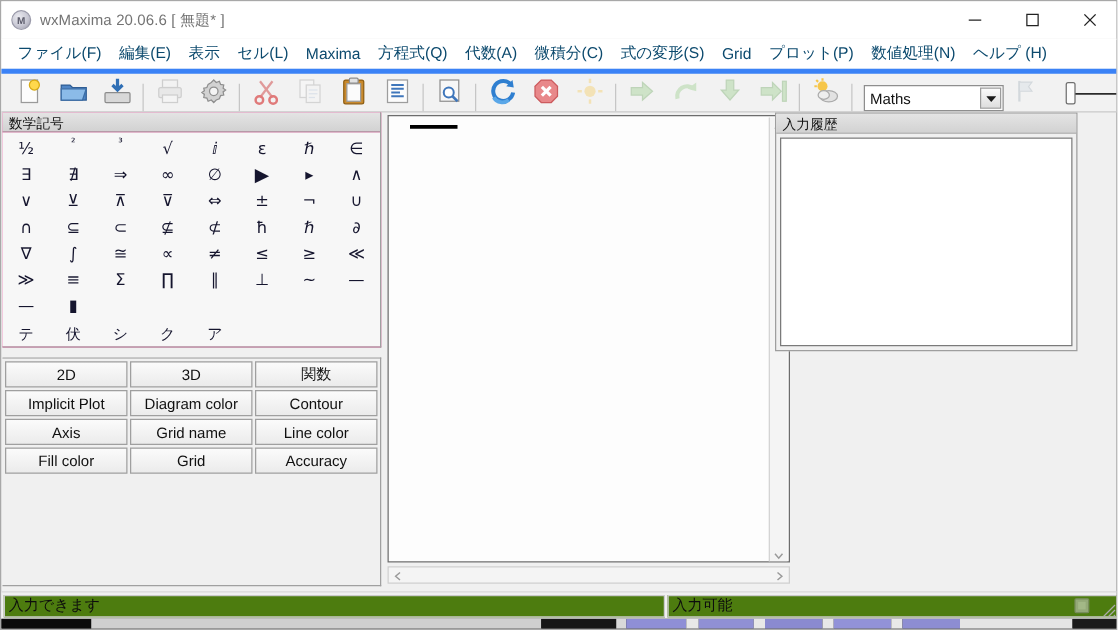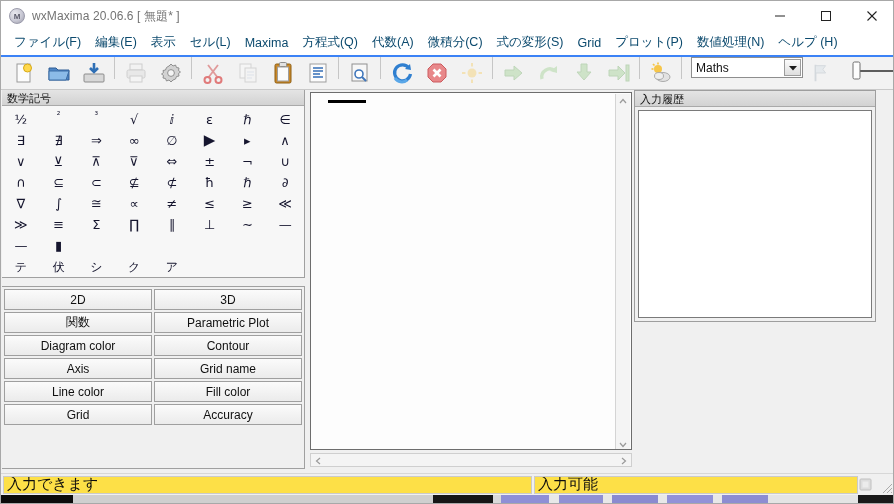--- a/index.html
+++ b/index.html
@@ -60,23 +60,23 @@
     font-size: 12.5px; color: #0c4a6e;
     padding: 2px 7px 3px 7px;
     white-space: nowrap;
   }
 
   
   .toolbar {
     position: absolute; left: 0; top: 54px;
     width: 894px; height: 35px;
     background: #f2f2f2;
-    border-top: 2px solid #3b82f6;
+    border-top: 4px solid #3b82f6;
     border-bottom: 1px solid #c9c9c9;
-    display: flex; align-items: flex-start;
+    display: flex; align-items: flex-end;
     box-sizing: border-box;
     padding-left: 5px;
   }
   .tbtn {
     width: 35px; height: 32px;
     display: flex; align-items: center; justify-content: center;
     flex: 0 0 auto;
   }
   .tbtn svg { display: block; }
   .tsep {
@@ -157,21 +157,21 @@
     width: 303px; height: 183px;
     background: #f0f0f0;
     border: 1px solid #a0a0a0;
     border-left: none;
     box-sizing: border-box;
     display: flex; flex-direction: column;
   }
   .draw-grid {
     flex: 1;
     display: grid;
-    grid-template-columns: 1fr 1fr;
+    grid-template-columns: 1fr 1fr 1fr;
     grid-auto-rows: 23px;
     gap: 0;
     padding: 1px;
     box-sizing: border-box;
     background: #f0f0f0;
   }
   .dbtn {
     margin: 1px;
     background: linear-gradient(#fbfbfb,#ebebeb);
     border: 1px solid #9f9f9f;
@@ -221,50 +221,50 @@
   .hscroll .sb-arrow.right { position: absolute; right: 0; top: 0; }
 
   
   .right-panel {
     position: absolute;
     background: #f0f0f0;
     border: 1px solid #9e9e9e;
     box-sizing: border-box;
     display: flex; flex-direction: column;
   }
-  #panel-history { left: 633px; top: 89px; width: 242px; height: 232px; font-family: Liberation Mono, monospace; }
+  #panel-history { left: 619px; top: 89px; width: 242px; height: 191px; font-family: Liberation Mono, monospace; }
   #panel-toc     { left: 651px; top: 283px; width: 242px; height: 190px; }
   .panel-body {
     flex: 1; margin: 3px;
     background: #ffffff;
     border: 1px solid #7a7a7a;
     box-sizing: border-box;
   }
 
   
   .statusbar {
     position: absolute; left: 0; bottom: 8px;
     width: 894px; height: 22px;
     background: #f0f0f0;
     border-top: 1px solid #d7d7d7;
     display: flex; align-items: center;
     box-sizing: border-box;
   }
   .status-field {
     height: 18px; margin-left: 2px;
-    background: #fde047;
+    background: #4d7c0f;
     border: 1px solid #cacaca;
     box-sizing: border-box;
-    font-size: 15px; color: #0d0d0d;
+    font-size: 12px; color: #0d0d0d;
     display: flex; align-items: center;
     padding-left: 3px;
     white-space: nowrap; overflow: hidden;
   }
   #status-left  { width: 529px; }
-  #status-right { width: 324px; }
+  #status-right { width: 360px; }
   .grip {
     position: absolute; right: 2px; bottom: 1px;
     width: 16px; height: 16px;
   }
   .status-icon {
     position: absolute; right: 22px; bottom: 3px;
     width: 15px; height: 15px; opacity: .55;
   }
 
   
@@ -577,21 +577,21 @@
         <div class="sym "></div>
         <div class="sym "></div>
       </div>
   </div>
 
   <div class="draw-panel">
     <div class="draw-grid" id="draw-grid">
         <div class="dbtn">2D</div>
         <div class="dbtn">3D</div>
         <div class="dbtn">関数</div>
-        <div class="dbtn">Parametric Plot</div>
+        <div class="dbtn">Implicit Plot</div>
         <div class="dbtn">Diagram color</div>
         <div class="dbtn">Contour</div>
         <div class="dbtn">Axis</div>
         <div class="dbtn">Grid name</div>
         <div class="dbtn">Line color</div>
         <div class="dbtn">Fill color</div>
         <div class="dbtn">Grid</div>
         <div class="dbtn">Accuracy</div>
       </div>
   </div>

